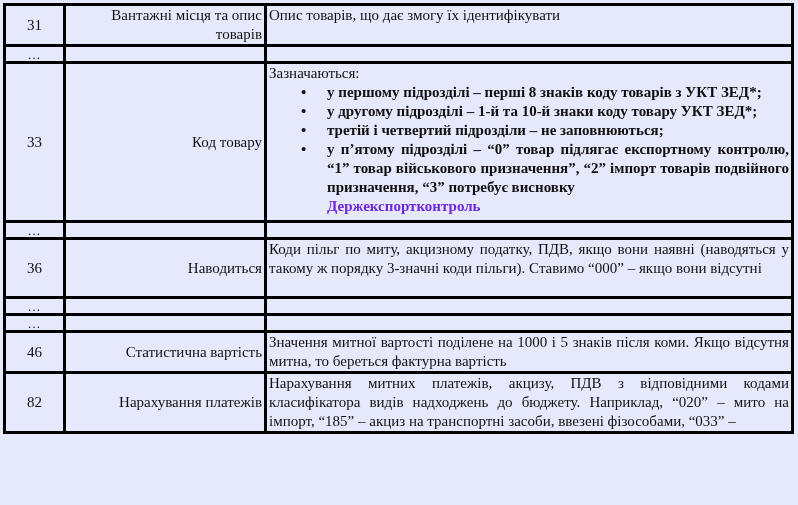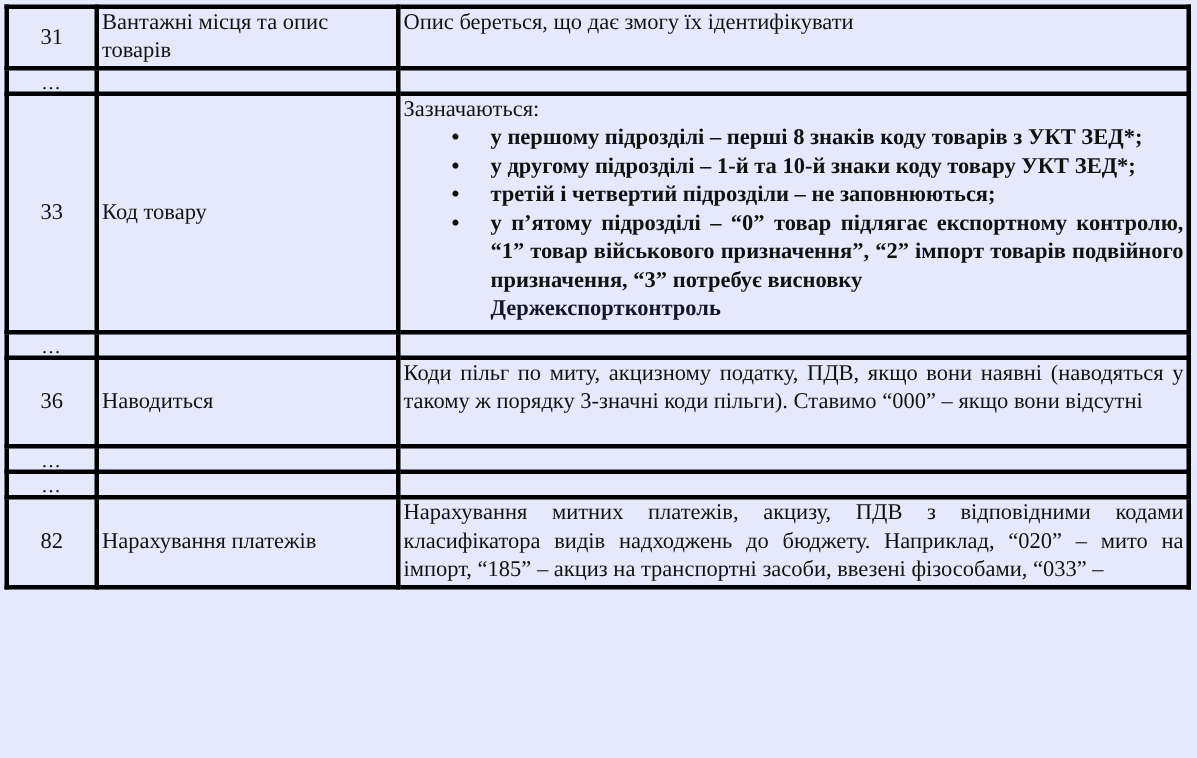--- a/index.html
+++ b/index.html
@@ -18,49 +18,49 @@
     background: #e6e9fb;
   }
   table.doc td {
     border: 3px solid #000;
     vertical-align: middle;
     padding: 0 2px;
     font-size: 15px;
     line-height: 19px;
   }
   td.num { text-align: center; width: 54px; }
-  td.name { text-align: left; width: 195px; }
+  td.name { text-align: right; width: 195px; }
   td.desc { text-align: justify; padding-left: 1px; padding-right: 1px; }
   tr.gap td { height: 14px; line-height: 12px; }
   tr.gap td.num { vertical-align: bottom; font-size: 13px; letter-spacing: 1px; }
   td.desc.top { vertical-align: top; }
   ul.bullets { margin: 0; padding: 0 0 0 58px; list-style: none; }
   ul.bullets li { position: relative; text-align: justify; font-weight: bold; }
   ul.bullets li::before {
     content: "•"; position: absolute; left: -26px; top: 0;
     font-size: 15px;
   }
-  .link { color: #0f172a; }
+  .link { color: #6d28d9; }
 </style>
 </head>
 <body>
 
 <div class="page">
 <table class="doc">
   <colgroup>
         <col style="width:60px">
         <col style="width:201px">
         <col>
       </colgroup>
 
   <tbody>
         <tr style="height:40px">
     <td class="num">31</td>
     <td class="name">Вантажні місця та опис товарів</td>
-    <td class="desc top">Опис береться, що дає змогу їх ідентифікувати</td>
+    <td class="desc top">Опис товарів, що дає змогу їх ідентифікувати</td>
   </tr>
 
   <tr class="gap">
     <td class="num">…</td>
     <td></td>
     <td></td>
   </tr>
 
   <tr style="height:159px">
     <td class="num">33</td>
@@ -95,20 +95,25 @@
   </tr>
 
 
   <tr class="gap">
     <td class="num">…</td>
     <td></td>
     <td></td>
   </tr>
 
 
+  <tr style="height:38px">
+    <td class="num">46</td>
+    <td class="name">Статистична вартість</td>
+    <td class="desc top">Значення митної вартості поділене на 1000 і 5 знаків після коми. Якщо відсутня митна, то береться фактурна вартість</td>
+  </tr>
 
   <tr style="height:59px">
     <td class="num">82</td>
     <td class="name">Нарахування платежів</td>
     <td class="desc top">Нарахування митних платежів, акцизу, ПДВ з відповідними кодами класифікатора видів надходжень до бюджету. Наприклад, “020” – мито на імпорт, “185” – акциз на транспортні засоби, ввезені фізособами, “033” –</td>
   </tr>
 </tbody>
     </table>
 </div>
 

